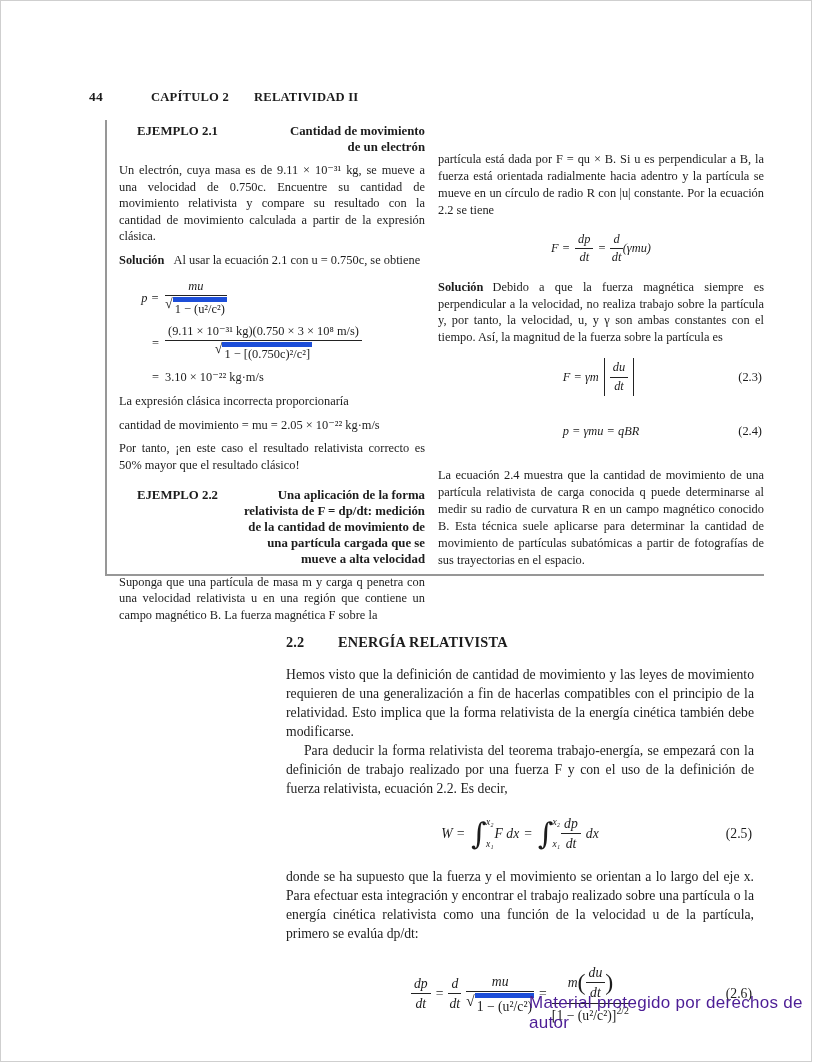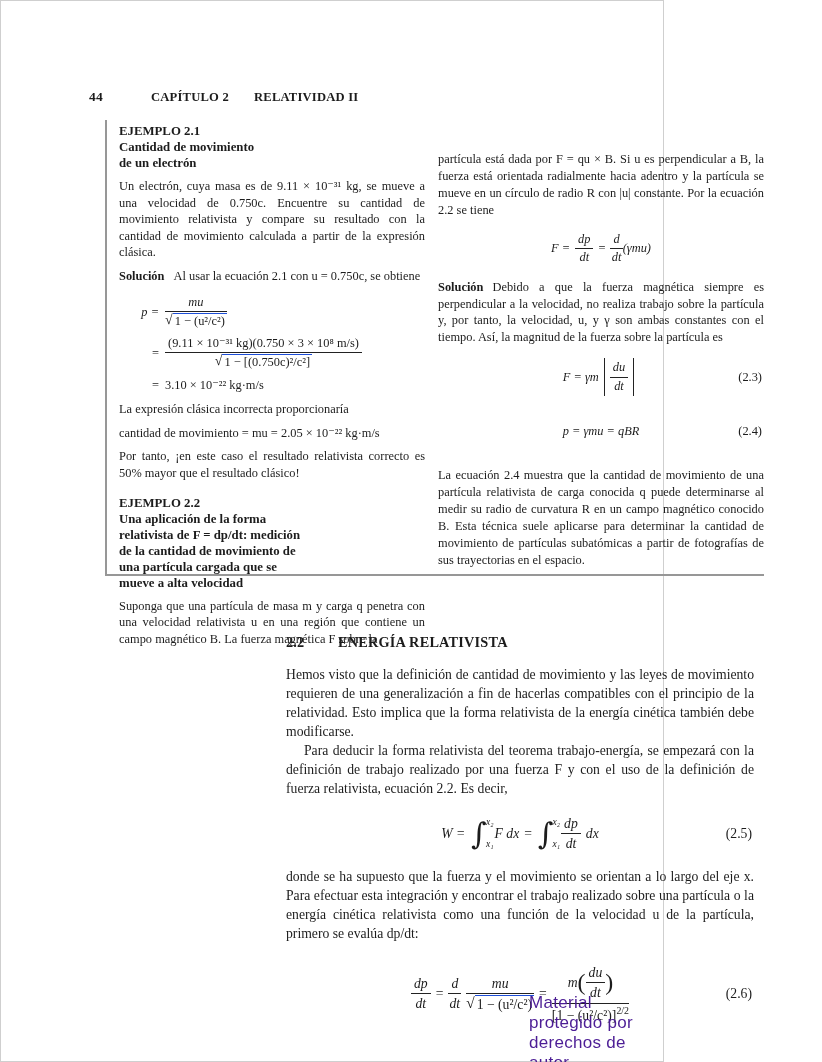--- a/index.html
+++ b/index.html
@@ -1,49 +1,49 @@
 <!DOCTYPE html>
 <html><head>
 <meta charset="utf-8">
 <style>
   html,body{margin:0;padding:0;background:#ffffff;}
   .page{
-    width:664px;height:1062px;position:relative;box-sizing:border-box;
+    width:812px;height:1062px;position:relative;box-sizing:border-box;
     background:#ffffff;border:1px solid #cfcfcf;
     font-family:"Liberation Serif","DejaVu Serif",serif;color:#1c1c1c;
   }
   
   .hdr{position:absolute;top:88px;left:88px;display:flex;align-items:baseline;
        font-weight:bold;font-size:13px;letter-spacing:.2px;}
   .hdr .pnum{width:62px;font-size:13.5px;}
   .hdr .chap{width:103px;font-size:12.6px;}
   .hdr .btitle{font-size:12.6px;}
   
   .exbox{position:absolute;top:119px;left:104px;width:659px;height:456px;
          box-sizing:border-box;border-left:2px solid #979797;border-bottom:2px solid #979797;}
   .colL{position:absolute;top:3px;left:12px;width:306px;
         font-size:12.4px;line-height:16.6px;text-align:justify;}
   .colR{position:absolute;top:14px;left:331px;width:326px;
         font-size:12.4px;line-height:16.9px;text-align:justify;}
-  .exhead{display:flex;font-weight:bold;font-size:12.8px;line-height:16px;text-align:left;flex-direction:column;}
+  .exhead{display:flex;font-weight:bold;font-size:12.8px;line-height:16px;text-align:right;}
   .exhead .exlabel{width:99px;flex:none;}
   .exhead .extitle{flex:1;}
   .colL p,.colR p{margin:7px 0;}
   .sol-label{font-weight:bold;margin-right:9px;}
   .mi{font-style:italic;}
   
   .eqblock{margin:10px 0 8px 14px;text-align:left;}
   .eqrow{display:flex;align-items:center;margin:6px 0;}
   .eqlhs{min-width:26px;text-align:right;margin-right:6px;flex:none;}
   .frac{display:inline-flex;flex-direction:column;text-align:center;vertical-align:middle;line-height:1.25;}
   .frac .num{border-bottom:1px solid #222;padding:0 3px 1px;}
   .frac .den{padding-top:1px;}
   .sqrt{display:inline-flex;align-items:flex-start;}
   .sqrt .sign{line-height:1.05;font-size:1.12em;}
-  .sqrt .rad{border-top:1px solid #1d4ed8;padding:0 2px;}
+  .sqrt .rad{border-top:5px solid #1d4ed8;padding:0 2px;}
   .abs{display:inline-flex;align-items:center;border-left:1.4px solid #222;
        border-right:1.4px solid #222;padding:2px 5px;margin:0 5px;}
   .ceq{justify-content:center;position:relative;}
   .eqno{position:absolute;right:2px;}
   .inline-eq{margin:8px 0 8px 6px;text-align:left;}
   .gap{width:5px;display:inline-block;flex:none;}
   
   .section{position:absolute;left:285px;top:632px;width:468px;
            font-size:13.7px;line-height:19px;text-align:justify;}
   .sechead{display:flex;font-weight:bold;font-size:14.3px;letter-spacing:.2px;margin-bottom:13px;text-align:left;}

